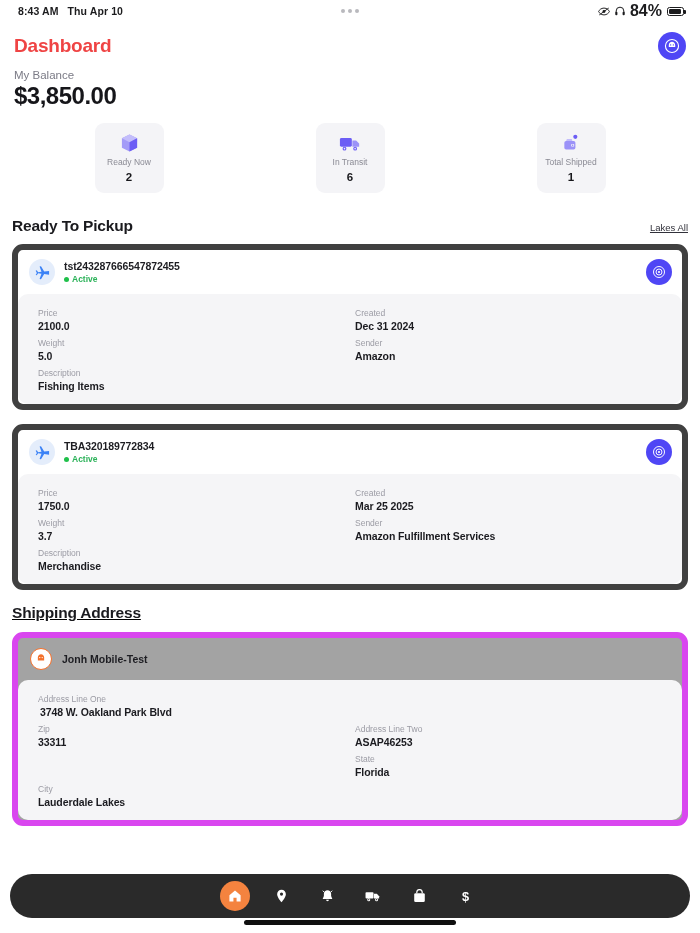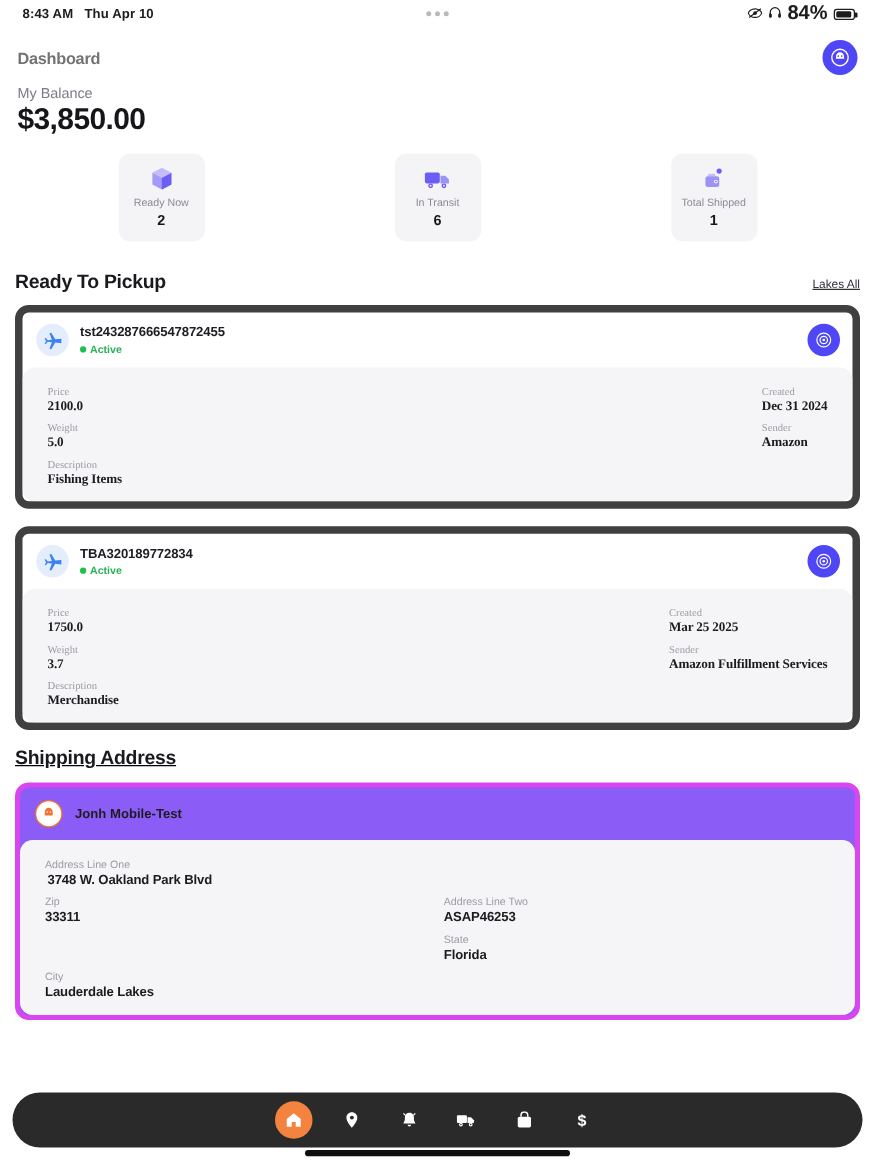--- a/index.html
+++ b/index.html
@@ -24,21 +24,21 @@
   .dot3 { width:4px; height:4px; border-radius:50%; background:#b9b9bd; }
   .batt { width:17px; height:9px; border:1.2px solid #1c1c1e; border-radius:2.5px; position:relative; display:inline-block; }
   .batt::after{ content:""; position:absolute; right:-3px; top:2.2px; width:1.6px; height:4px; background:#1c1c1e; border-radius:0 1px 1px 0;}
   .batt i { position:absolute; left:1px; top:1px; bottom:1px; width:80%; background:#1c1c1e; border-radius:1.2px; display:block;}
 
   
   .header {
     display:flex; align-items:center; justify-content:space-between;
     padding: 10px 14px 0 14px;
   }
-  .page-title { font-size:13px; font-weight:600; color:#737373; letter-spacing:-.2px; }
+  .page-title { font-size:19px; font-weight:600; color:#ef4444; letter-spacing:-.2px; }
   .avatar-btn {
     width:28px; height:28px; border-radius:50%;
     background:#4f46f5; display:flex; align-items:center; justify-content:center;
     cursor:pointer; flex:none;
   }
 
   
   .balance { padding: 9px 14px 0 14px; }
   .balance-label { font-size:11.5px; color:#7b7b86; font-weight:400; }
   .balance-amount { font-size:24px; font-weight:700; color:#16161a; letter-spacing:-.5px; margin-top:1px; }
@@ -76,33 +76,32 @@
   .ship-id { font-size:10.5px; font-weight:700; color:#1d1d22; letter-spacing:-.1px; }
   .ship-status { font-size:8.5px; color:#2bb259; display:flex; align-items:center; gap:3px; margin-top:2px; font-weight:700;}
   .status-dot { width:5px; height:5px; border-radius:50%; background:#1fc04a; display:inline-block; }
   .target-btn {
     position:absolute; right:10px; top:50%; transform:translateY(-50%);
     width:26px; height:26px; border-radius:50%; background:#4f46f5;
     display:flex; align-items:center; justify-content:center; cursor:pointer;
   }
   .ship-body {
     background:#f5f5f7; padding:8px 20px 12px 20px;
-    display:grid; grid-template-columns: 1fr; gap:0 10px;
+    display:grid; grid-template-columns: 1fr 1fr; gap:0 10px;
     border-radius:10px;
-    font-family:Liberation Serif, serif;
   }
   .field { margin-top:6px; }
   .f-label { font-size:8.5px; color:#9b9ba4; line-height:1.3; }
   .f-value { font-size:10.5px; font-weight:700; color:#1b1b20; margin-top:1px; letter-spacing:-.1px;}
   .col-l { grid-column:1; }
   .col-r { grid-column:2; }
 
   
   .addr-card {
-    background:#8b5cf6; border:4px solid #d946ef; border-radius:11px; overflow:hidden;
+    background:#a3a3a3; border:6px solid #d946ef; border-radius:11px; overflow:hidden;
   }
   .addr-top { display:flex; align-items:center; gap:10px; padding:10px 12px; }
   .addr-avatar {
     width:22px; height:22px; border-radius:50%; background:#fff;
     border:1.6px solid #f4712c; display:flex; align-items:center; justify-content:center; flex:none;
   }
   .addr-name { font-size:10.5px; font-weight:700; color:#1d1d22; }
   .addr-body {
     background:#f5f5f7; padding:8px 20px 12px 20px;
     display:grid; grid-template-columns:1fr 1fr; gap:0 10px; border-radius:10px;

